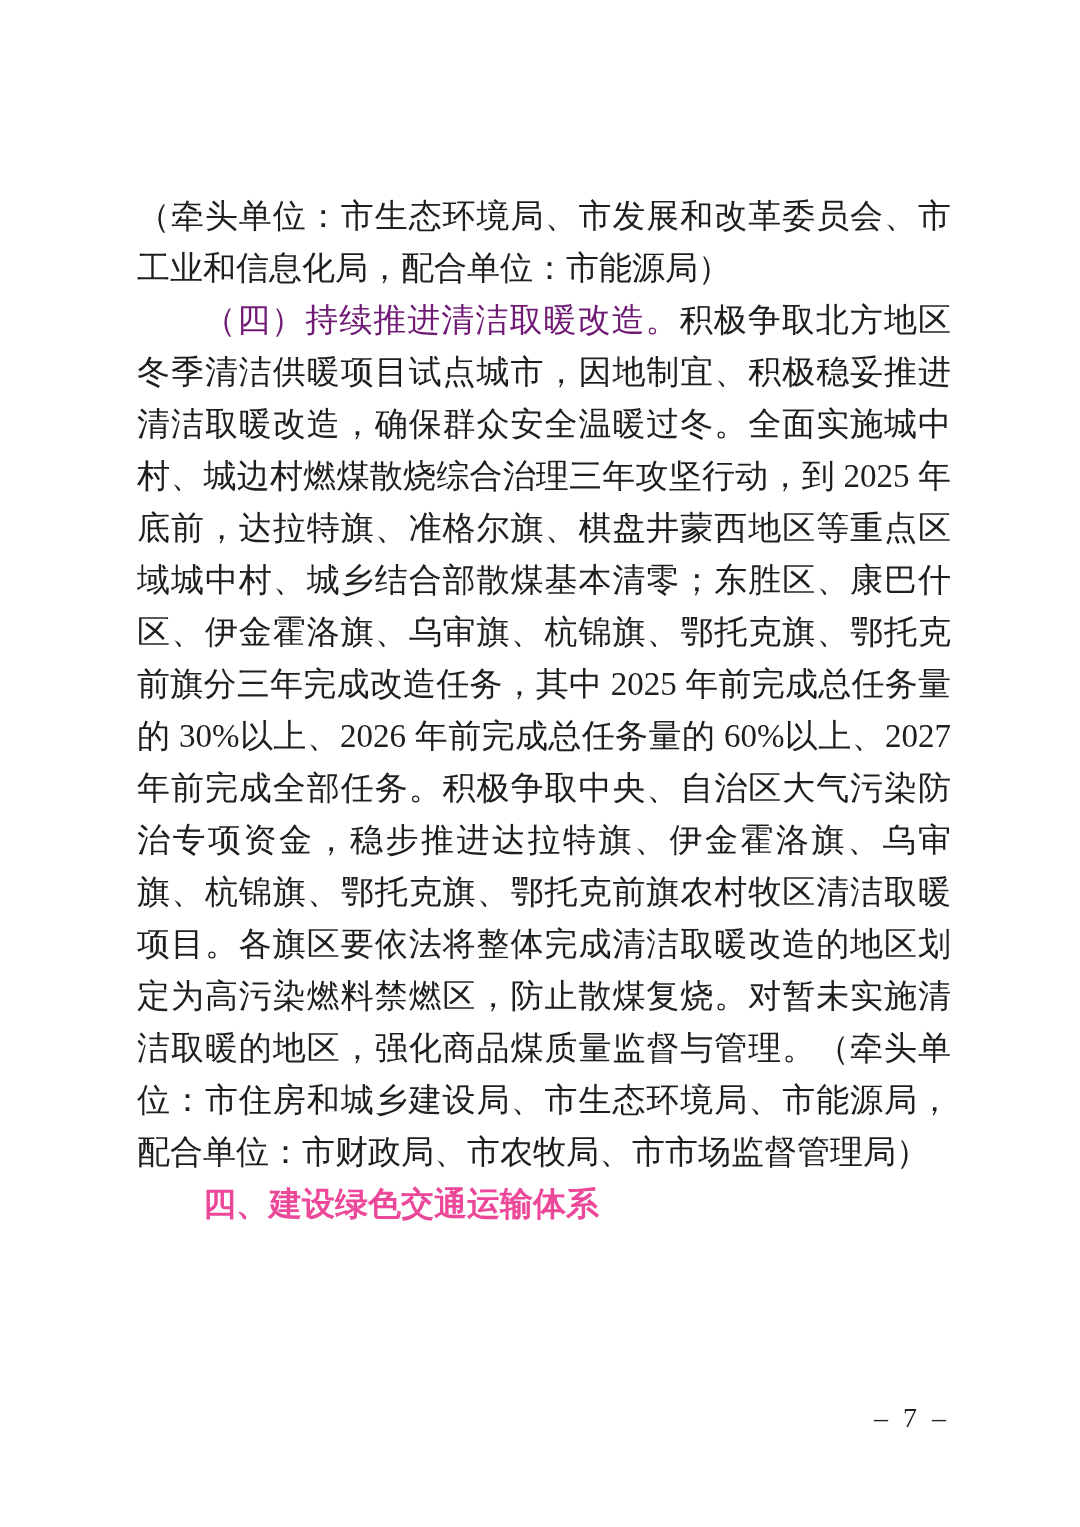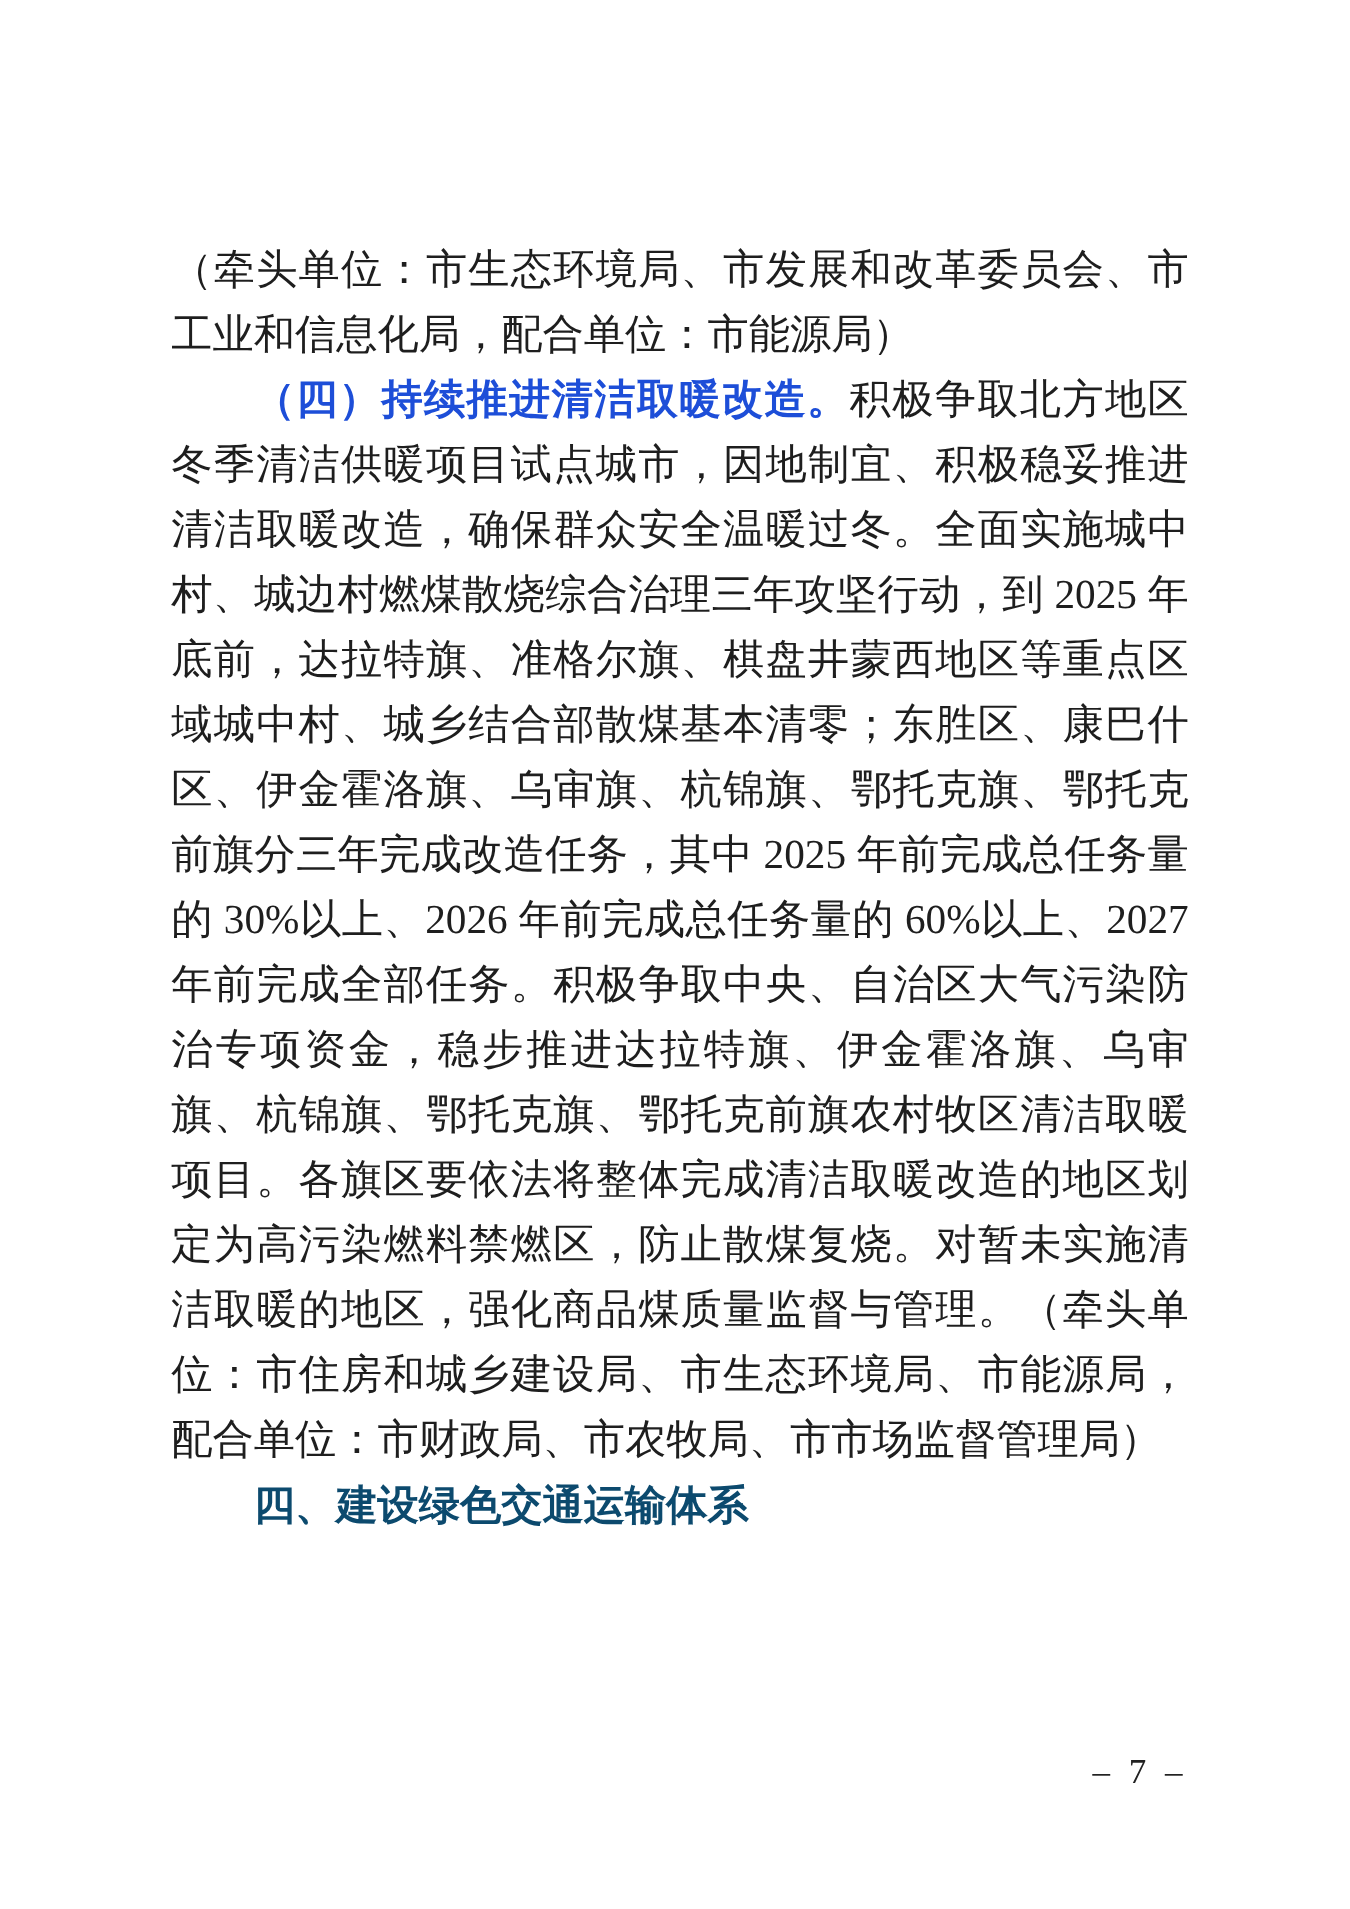--- a/index.html
+++ b/index.html
@@ -24,25 +24,25 @@
     line-height: 52px;
     color: #1e1e1e;
     text-align: justify;
   }
   p.para { text-align: justify; }
   p.indent { text-indent: 2em; }
   p.heading {
     font-family: "Liberation Sans", "DejaVu Sans", sans-serif;
     font-weight: 700;
     text-indent: 2em;
-    color: #0c4a6e;
+    color: #ec4899;
   }
   .seg-bold-kai {
-    font-weight: 700;
-    color: #1d4ed8;
+    font-weight: 400;
+    color: #701a75;
   }
   .seg-regular { font-weight: 400; }
   .page-number {
     position: absolute;
     top: 1398px;
     right: 130px;
     font-size: 28px;
     line-height: 40px;
     letter-spacing: 4px;
     color: #222;

